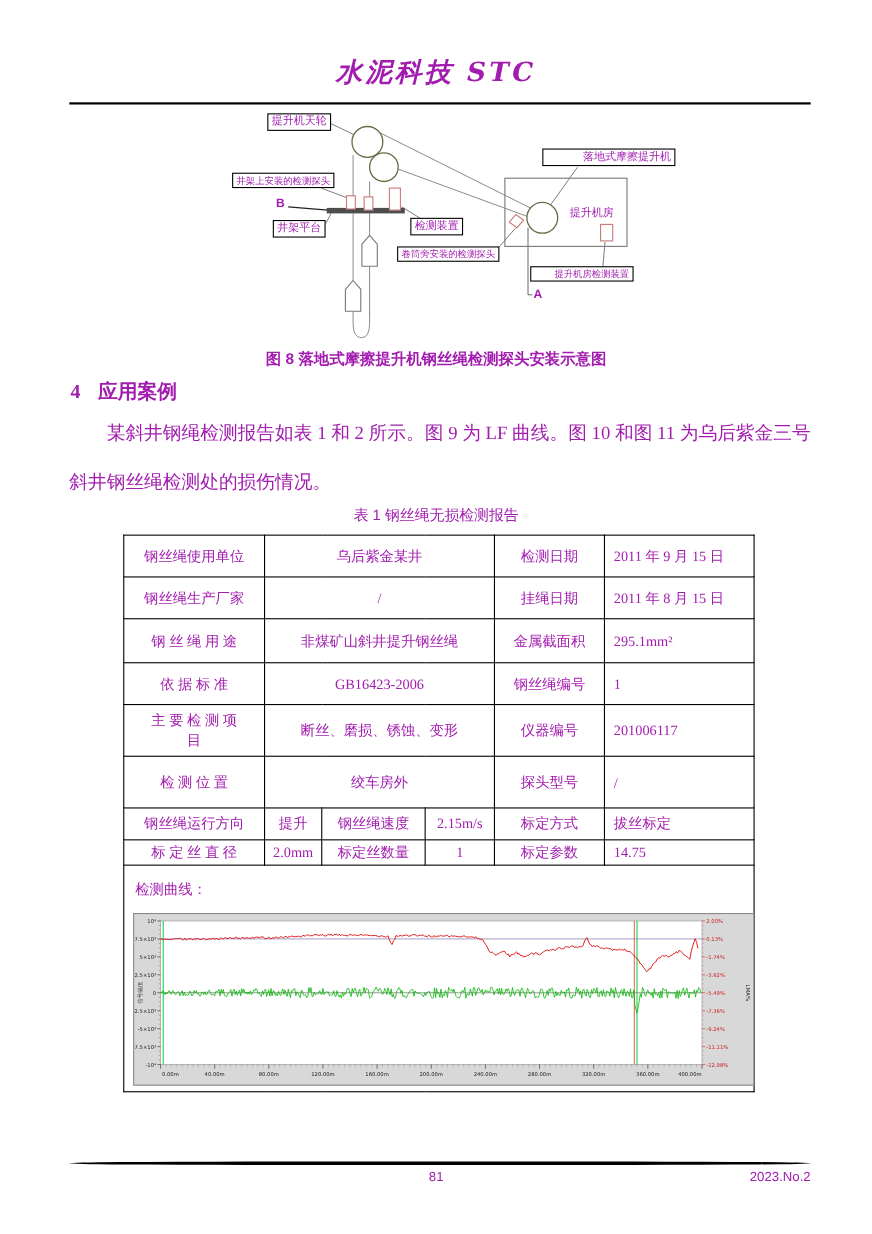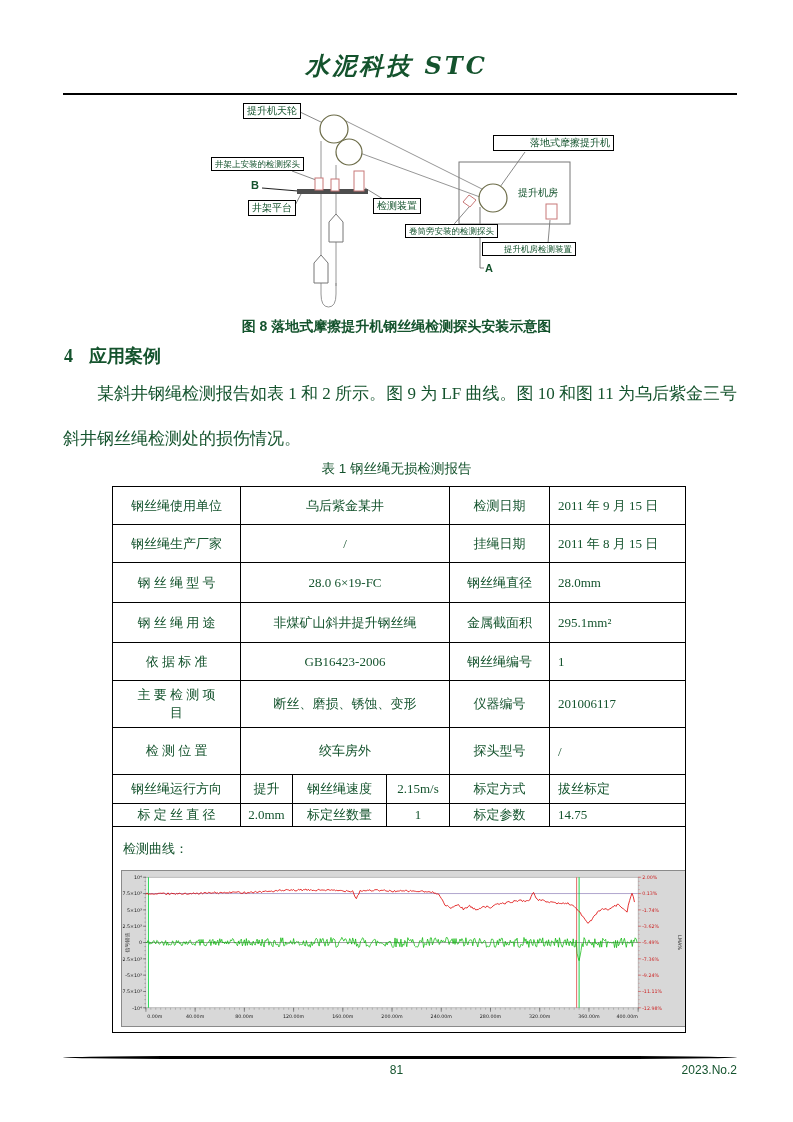--- a/index.html
+++ b/index.html
@@ -1,17 +1,17 @@
 <!DOCTYPE html>
 <html><head>
 <meta charset="utf-8">
 <style>
   html,body{margin:0;padding:0;background:#888;}
   .page{position:relative;width:793px;height:1122px;background:#fff;margin:0 auto;
-        font-family:"Liberation Serif","DejaVu Serif",serif;color:#14532d;overflow:hidden;}
+        font-family:"Liberation Serif","DejaVu Serif",serif;color:#a21caf;overflow:hidden;}
   
   .hdr-title{position:absolute;top:50px;left:0;width:100%;text-align:center;
              font-size:24px;font-weight:bold;font-style:italic;letter-spacing:3px;
              font-family:"DejaVu Serif","Liberation Serif",serif;}
   .hdr-rule{position:absolute;top:93px;left:63px;width:674px;height:2px;background:#000;}
   
   .diagram{position:absolute;left:180px;top:96px;width:430px;height:228px;}
   .diagram svg{position:absolute;left:0;top:0;}
   .dbox{position:absolute;border:1px solid #000;background:#fff;padding:1px 3px;
         font-size:10px;line-height:12px;white-space:nowrap;font-family:"Liberation Sans","DejaVu Sans",sans-serif;}
@@ -91,21 +91,21 @@
       <path d="M149,126 L156,118 L163,126 L163,146 L149,146 Z" fill="#fff" stroke="#777" stroke-width="1"></path>
       <path d="M134,167 L141,159 L148,167 L148,187 L134,187 Z" fill="#fff" stroke="#777" stroke-width="1"></path>
     </svg>
     <div class="dbox" style="left:63px;top:7px;">提升机天轮</div>
     <div class="dbox small" style="left:31px;top:61px;">井架上安装的检测探头</div>
     <div class="dtext pt" style="left:71px;top:83px;">B</div>
     <div class="dbox" style="left:193px;top:102px;">检测装置</div>
     <div class="dbox" style="left:68px;top:104px;">井架平台</div>
     <div class="dbox" style="left:313px;top:39px;padding-left:36px;">落地式摩擦提升机</div>
     <div class="dtext" style="left:338px;top:90px;">提升机房</div>
-    <div class="dbox small" style="left:181px;top:128px;margin-left:44px;">卷筒旁安装的检测探头</div>
+    <div class="dbox small" style="left:181px;top:128px;">卷筒旁安装的检测探头</div>
     <div class="dbox small" style="left:302px;top:146px;padding-left:21px;">提升机房检测装置</div>
     <div class="dtext pt" style="left:305px;top:166px;">A</div>
   </div>
 
   <div class="fig-caption">图 8  落地式摩擦提升机钢丝绳检测探头安装示意图</div>
 
   <div class="section-heading">
     <span class="num">4</span><span>应用案例</span>
   </div>
 
@@ -127,26 +127,20 @@
       <td class="lab">钢丝绳使用单位</td>
       <td class="c" colspan="3">乌后紫金某井</td>
       <td class="lab">检测日期</td>
       <td class="v">2011 年 9 月 15 日</td>
     </tr>
     <tr style="height:38px">
       <td class="lab">钢丝绳生产厂家</td>
       <td class="c" colspan="3">/</td>
       <td class="lab">挂绳日期</td>
       <td class="v">2011 年 8 月 15 日</td>
-    </tr>
-    <tr style="height:40px">
-      <td class="lab">钢 丝 绳 型 号</td>
-      <td class="c" colspan="3">28.0 6×19-FC</td>
-      <td class="lab">钢丝绳直径</td>
-      <td class="v">28.0mm</td>
     </tr>
     <tr style="height:40px">
       <td class="lab">钢 丝 绳 用 途</td>
       <td class="c" colspan="3">非煤矿山斜井提升钢丝绳</td>
       <td class="lab">金属截面积</td>
       <td class="v">295.1mm²</td>
     </tr>
     <tr style="height:38px">
       <td class="lab">依 据 标 准</td>
       <td class="c" colspan="3">GB16423-2006</td>

